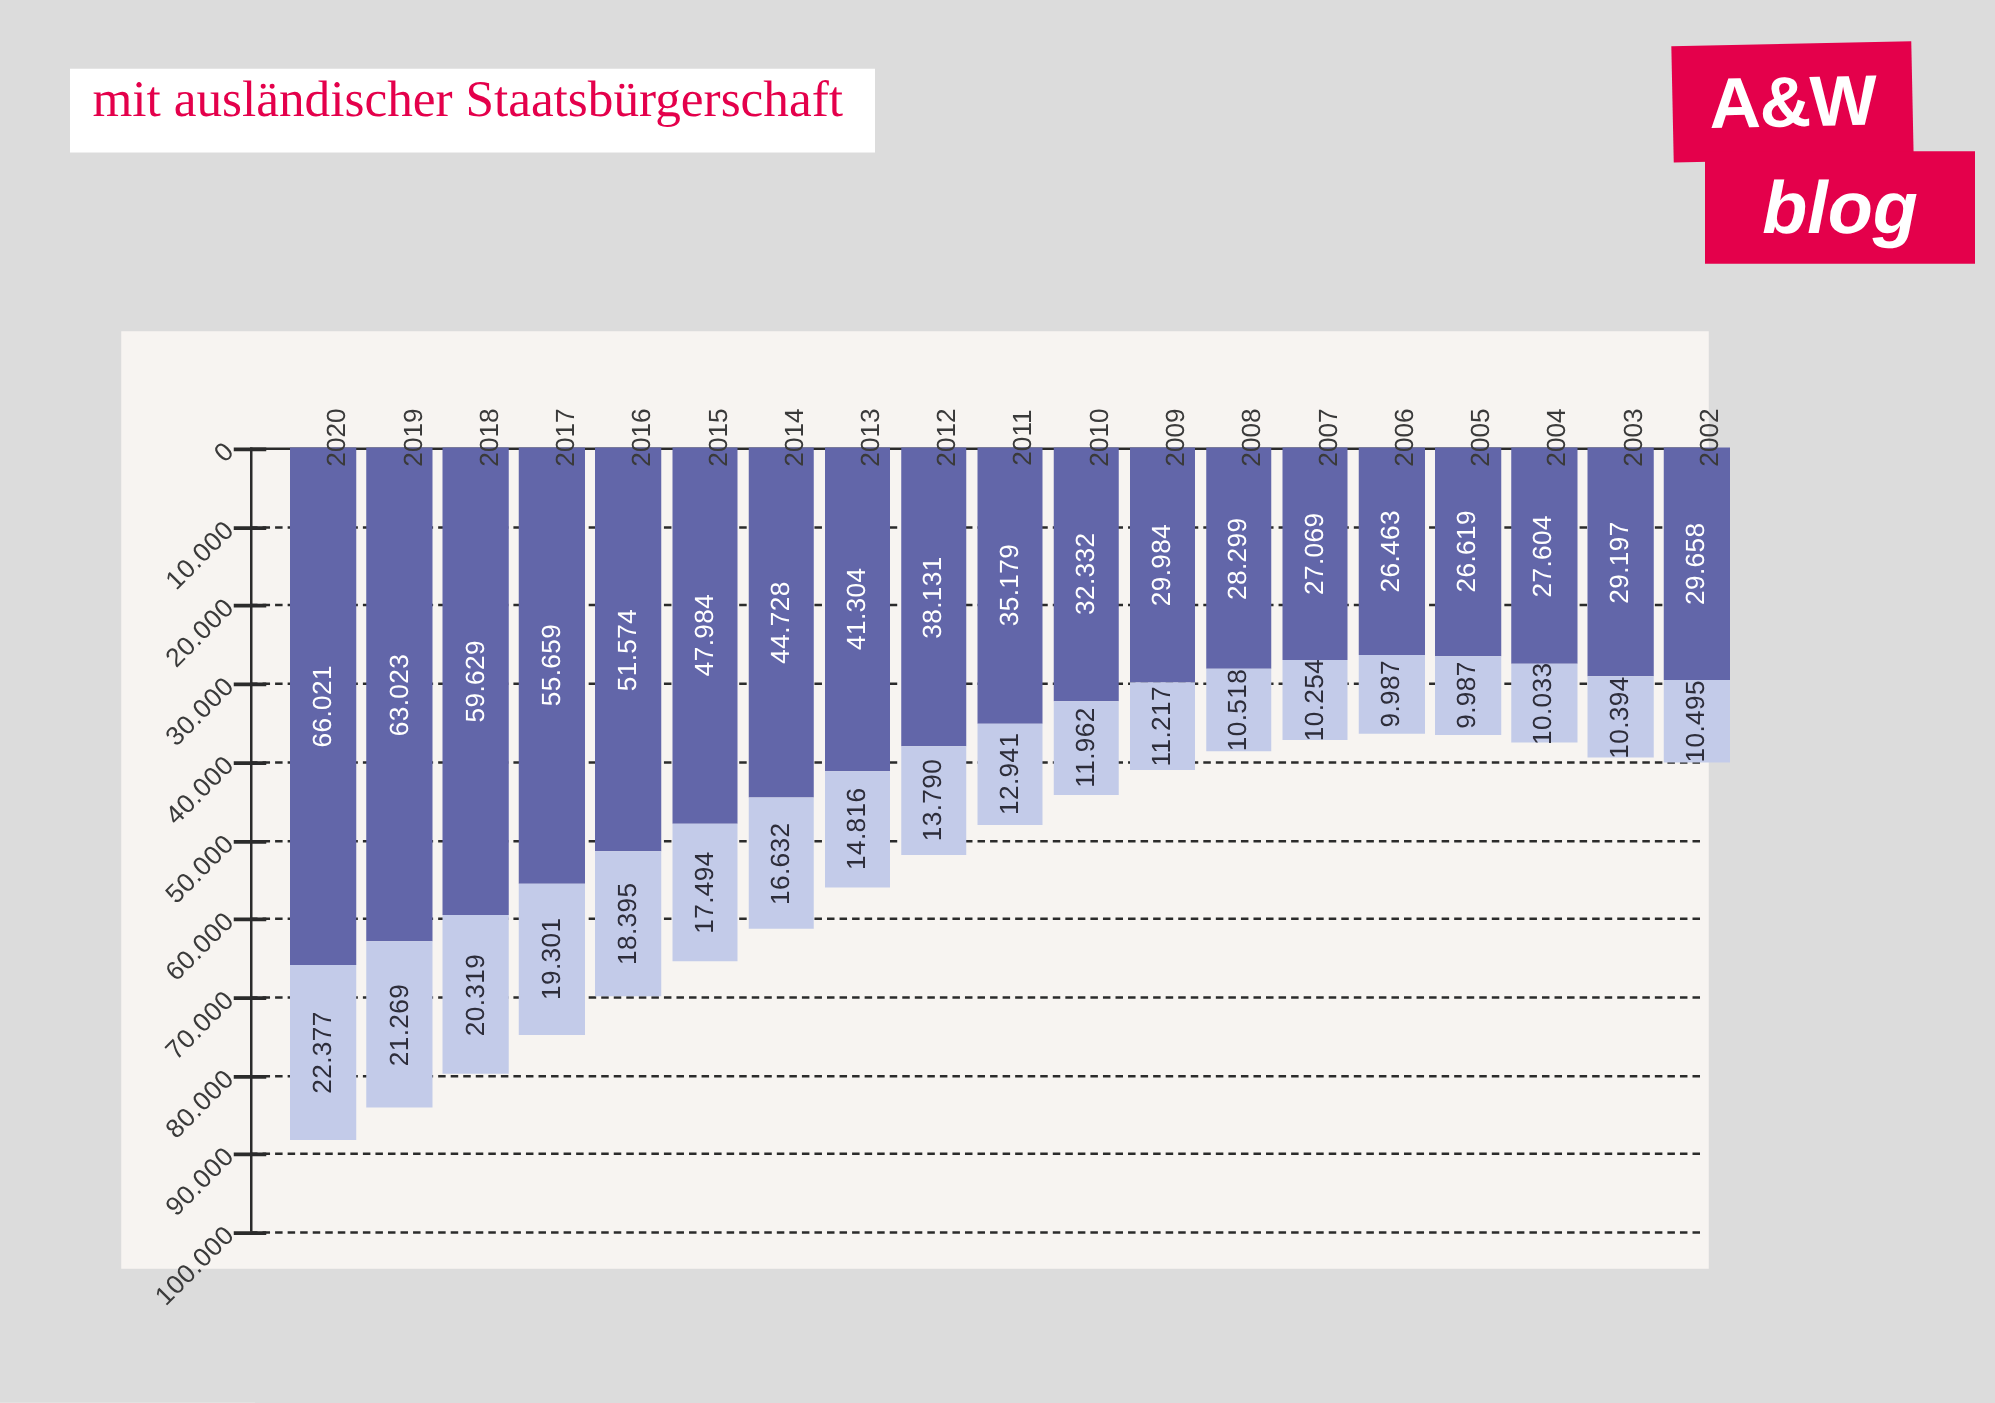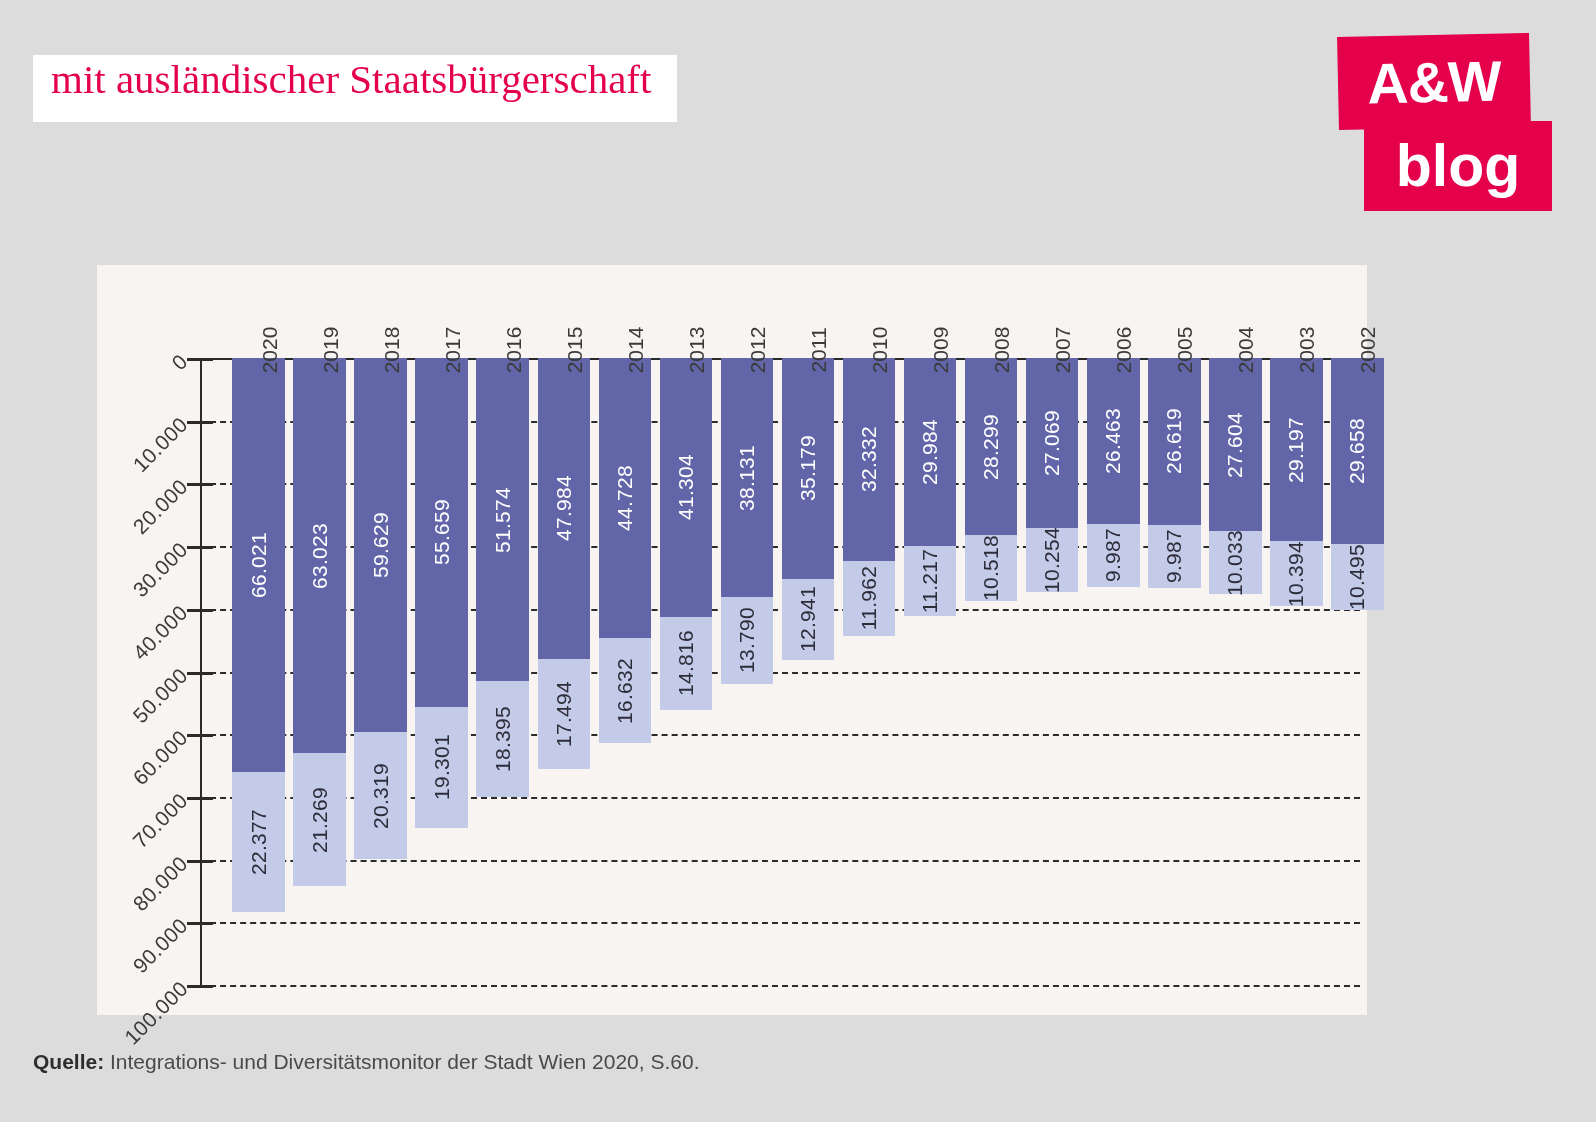--- a/index.html
+++ b/index.html
@@ -19,37 +19,37 @@
   .title-line {
     background: #ffffff;
     color: #e4004b;
     font-family: "Liberation Serif", serif;
     font-size: 41px;
     line-height: 1.0;
     padding: 12px 26px 10px 18px;
     white-space: nowrap;
   }
   .title-line.l1 { padding-bottom: 8px; }
-  .title-line.l2 { padding-top: 4px; padding-bottom: 22px; }
+  .title-line.l2 { padding-top: 4px; padding-bottom: 22px; margin-left: 23px; }
 
   
   .logo { position: absolute; left: 1334px; top: 35px; width: 226px; height: 175px; }
   .logo-block {
     position: absolute; background: #e4004b; color: #ffffff;
     font-family: "Liberation Sans", sans-serif; font-weight: bold;
     display: flex; align-items: center; justify-content: center;
   }
   .logo-aw {
     left: 4px; top: 0px; width: 192px; height: 93px;
     font-size: 57px; letter-spacing: -1px;
     transform: rotate(-1.2deg);
   }
   .logo-blog {
-    left: 30px; top: 86px; width: 188px; height: 90px;
-    font-size: 59px; letter-spacing: 0px;
+    left: 30px; top: 86px; width: 216px; height: 90px;
+    font-size: 59px; letter-spacing: 0px; font-style: italic;
   }
 
   
   .panel {
     position: absolute; left: 97px; top: 265px;
     width: 1270px; height: 750px;
     background: #f7f4f1;
   }
 
   
@@ -413,17 +413,14 @@
             </div>
             <div class="xlabel-holder">
               <div class="xlabel-txt">2002</div>
             </div>
           </div>
         </div>
     </div>
 
   </div>
 
-  <div class="source">
-    <b>Quelle:</b><span> Integrations- und Diversitätsmonitor der Stadt Wien 2020, S.60.</span>
-  </div>
 
 </div>
 
 </body></html>

